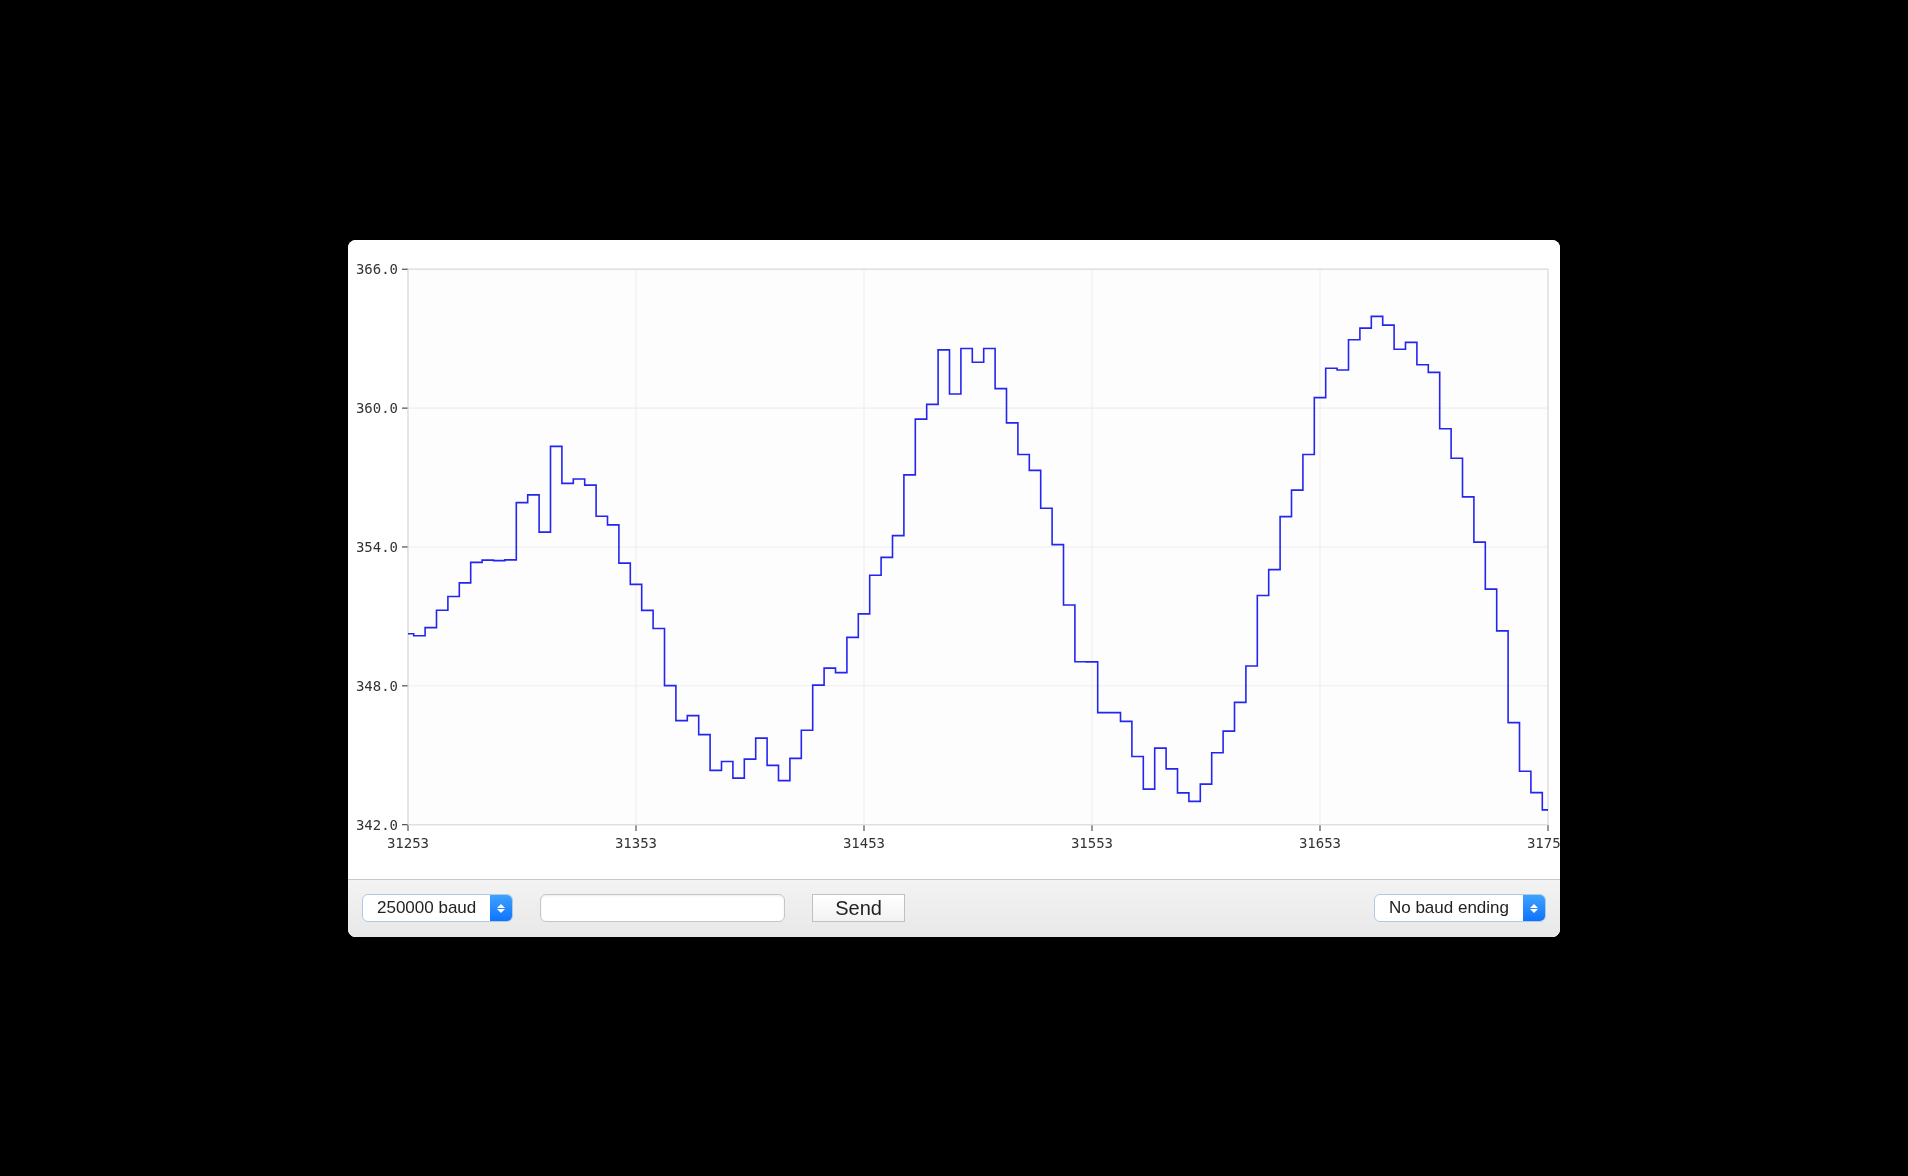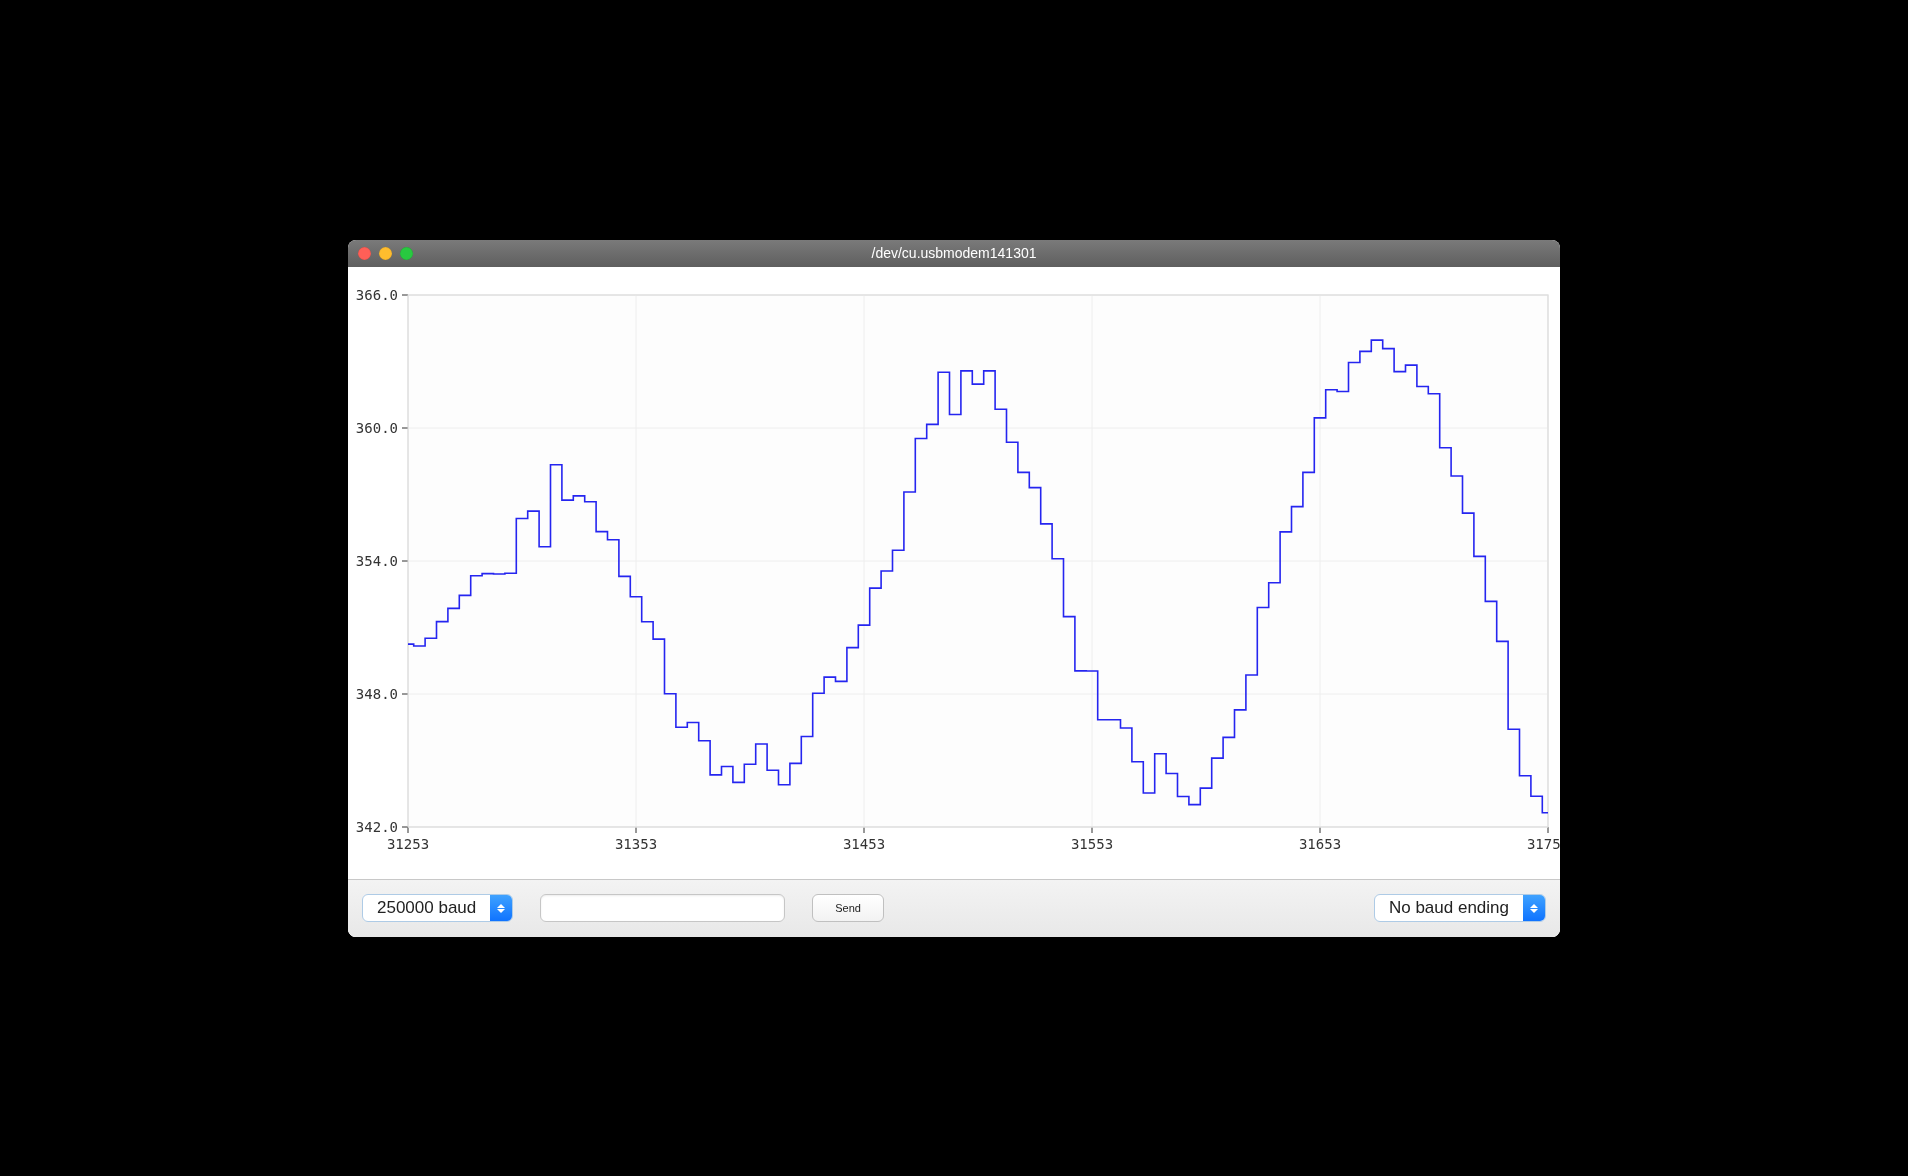--- a/index.html
+++ b/index.html
@@ -119,49 +119,41 @@
   border-radius: 6px;
   background: #fff;
   box-shadow: inset 0 1px 2px rgba(0,0,0,0.08);
   padding: 0 8px;
   font-size: 15px;
 }
 .mac-btn {
   height: 28px;
   padding: 0 22px;
   border: 1px solid #c0c0c0;
-  border-radius: 6px;
+  border-radius: 0;
   background: linear-gradient(#fff, #f2f2f2);
-  font-size: 11px;
+  font-size: 20px;
   color: #222;
   cursor: pointer;
 }
 .spacer { flex: 1; }
 .axis-text {
   font-family: Menlo, Consolas, monospace;
   font-size: 14px;
   fill: #333;
 }
 .gridline { stroke: #eee; stroke-width: 1; }
 .plot-line { stroke: #2525f0; stroke-width: 1.6; fill: none; }
 .plot-border { stroke: #ddd; stroke-width: 1; fill: #fdfdfd; }
 .tick { stroke: #333; stroke-width: 1; }
 </style>
 </head>
 <body>
 
 <div class="window">
-  <div class="titlebar">
-    <div class="traffic-lights">
-      <div class="light red"></div>
-      <div class="light yellow"></div>
-      <div class="light green"></div>
-    </div>
-    <div class="title">/dev/cu.usbmodem141301</div>
-  </div>
 
   <div class="content">
     <div class="plot-area">
       <svg class="chart-svg" id="chart-svg" viewBox="0 0 1212 612" preserveAspectRatio="none">
           <rect x="60" y="28" width="1140" height="532" class="plot-border"></rect>
           <line x1="60" y1="28" x2="60" y2="560" class="gridline"></line>
           <line x1="60" y1="560" x2="60" y2="566" class="tick"></line>
           <text x="60" y="582" text-anchor="middle" class="axis-text">31253</text>
           <line x1="288" y1="28" x2="288" y2="560" class="gridline"></line>
           <line x1="288" y1="560" x2="288" y2="566" class="tick"></line>

